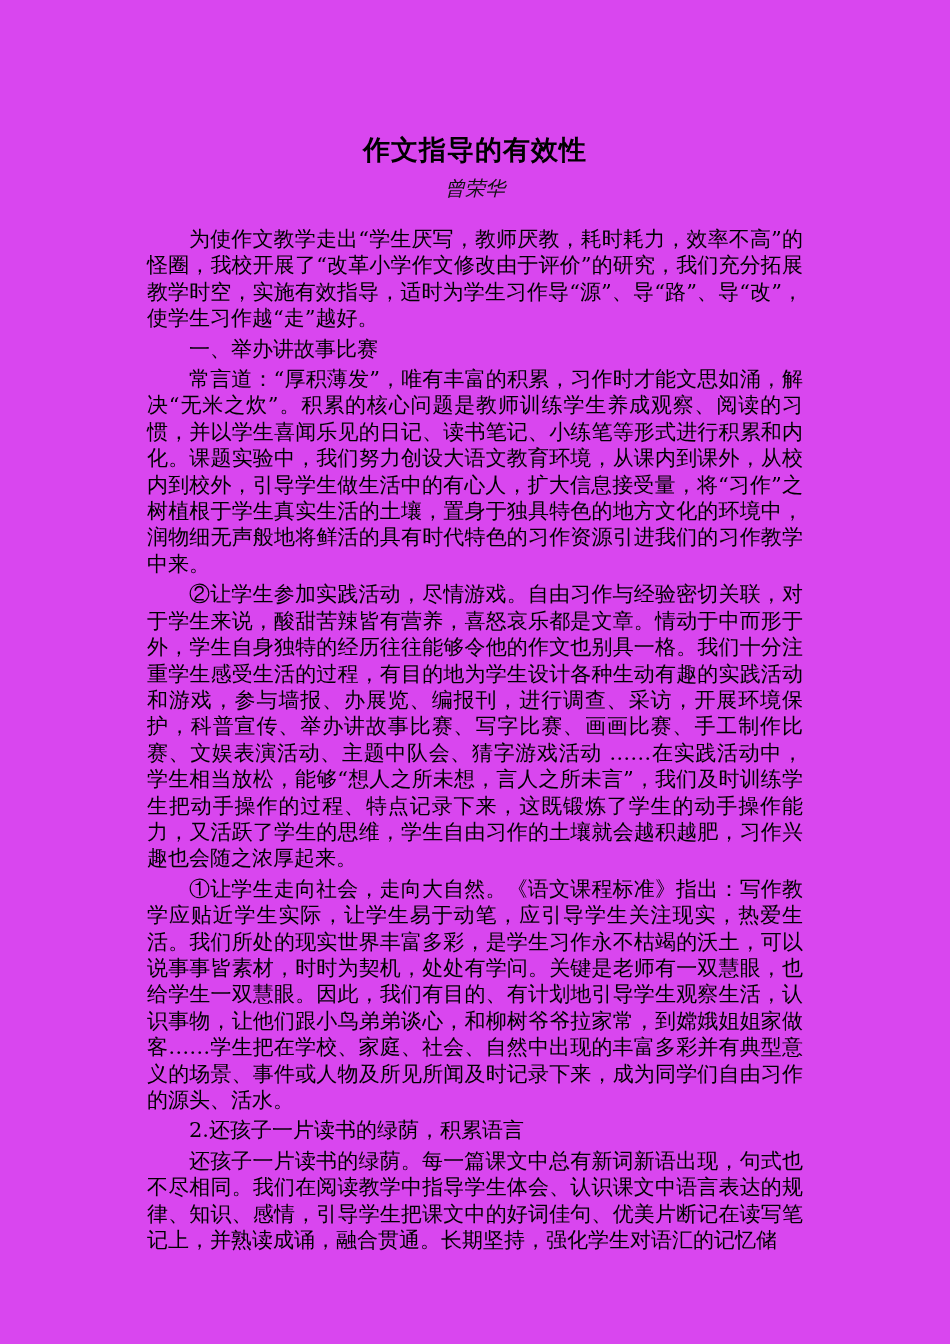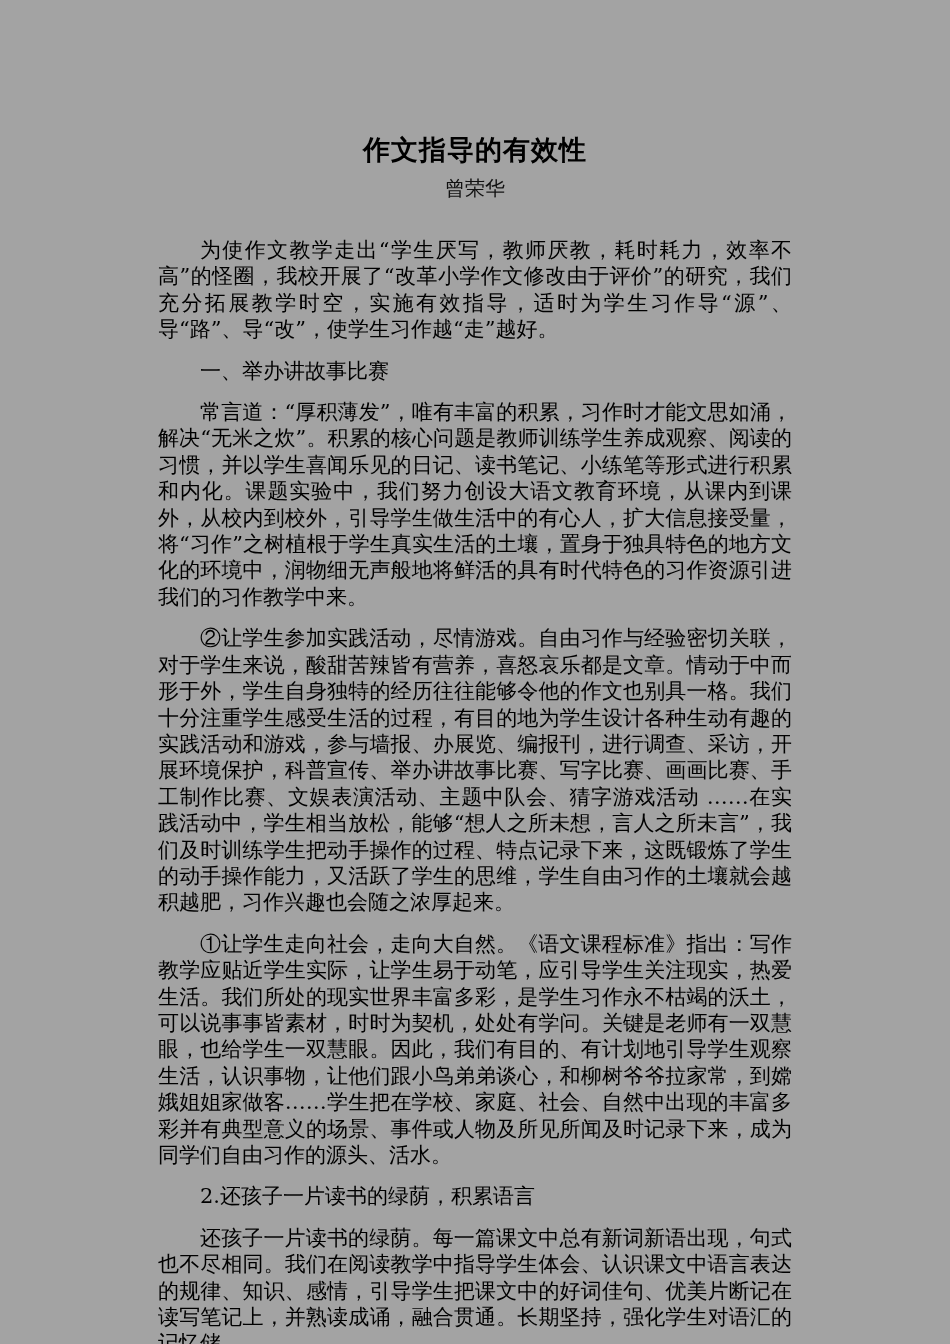--- a/index.html
+++ b/index.html
@@ -1,34 +1,34 @@
 <!DOCTYPE html>
 <html><head>
 <meta charset="utf-8">
 <style>
   html, body { margin: 0; padding: 0; background: #ffffff; }
   body { width: 950px; height: 1344px; position: relative; overflow: hidden; }
   .page {
-    position: absolute; left: 0; top: 0; width: 950px; height: 1344px; background: #a3a3a3;
+    position: absolute; left: 0; top: 0; width: 950px; height: 1344px; background: #d946ef;
   }
   .title {
     position: absolute; top: 132px; left: 0; width: 950px; text-align: center;
     font-family: "DejaVu Sans", sans-serif; font-weight: bold; font-size: 27px;
     color: #000; letter-spacing: 1px; line-height: 36px;
   }
   .author {
     position: absolute; top: 174px; left: 0; width: 950px; text-align: center;
-    font-family: "DejaVu Serif", serif; font-size: 20px; color: #111; line-height: 28px;
+    font-family: "DejaVu Serif", serif; font-size: 20px; color: #111; line-height: 28px; font-style: italic;
   }
   .body {
     position: absolute; top: 222px; left: 143px; width: 664px;
     font-family: "DejaVu Serif", serif; font-size: 21px; line-height: 26.4px;
     color: #000; text-align: justify; text-justify: inter-character;
   }
-  .body p { margin: 15px; text-indent: 2em; }
+  .body p { margin: 4px; text-indent: 2em; }
   .body p.heading { text-indent: 2em; }
 </style>
 </head>
 <body>
 
 <div class="page">
   <div class="title">作文指导的有效性</div>
   <div class="author">曾荣华</div>
   <div class="body">
     <p>为使作文教学走出“学生厌写，教师厌教，耗时耗力，效率不高”的怪圈，我校开展了“改革小学作文修改由于评价”的研究，我们充分拓展教学时空，实施有效指导，适时为学生习作导“源”、导“路”、导“改”，使学生习作越“走”越好。</p>

